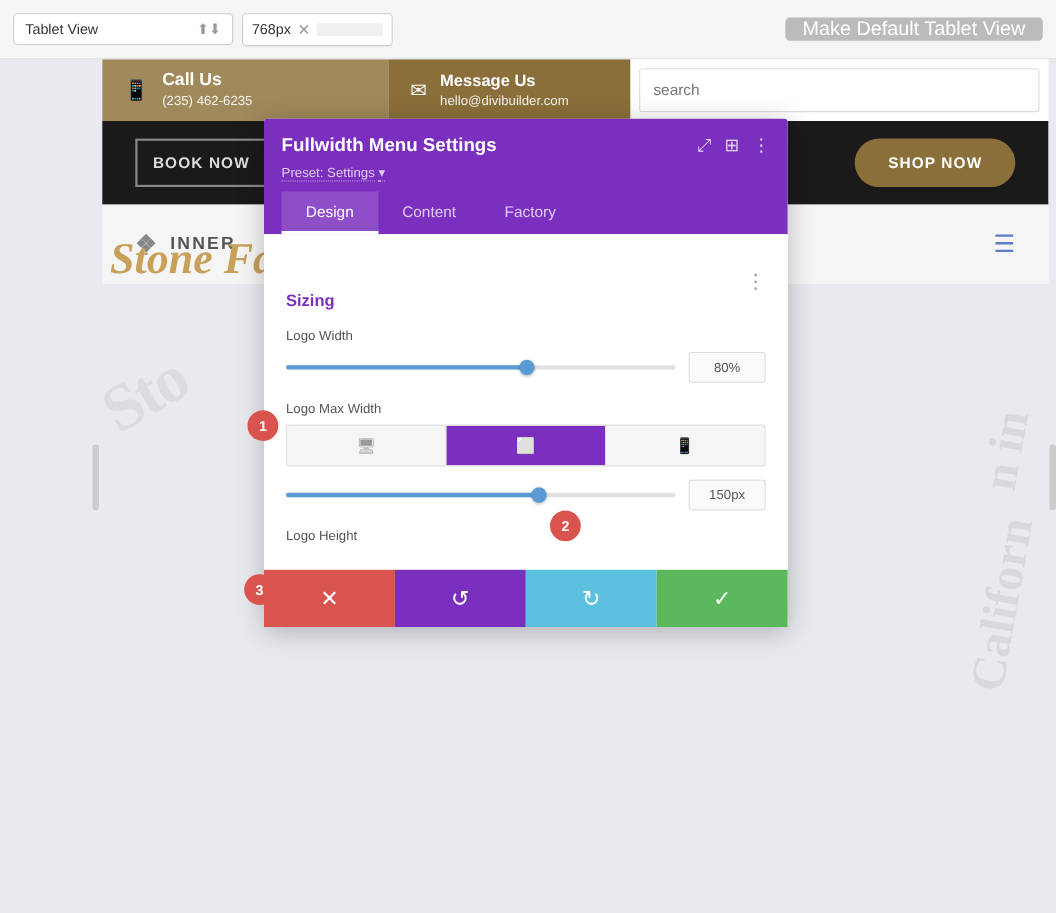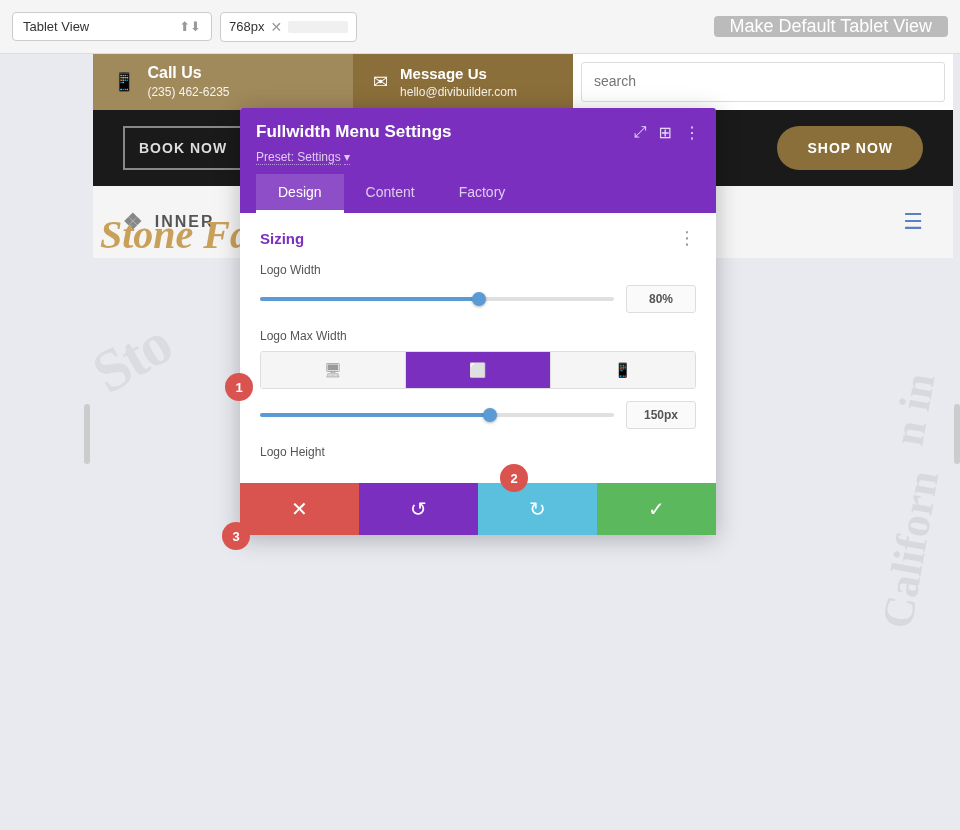--- a/index.html
+++ b/index.html
@@ -293,20 +293,21 @@
     .section-header {
       display: flex;
       align-items: center;
       justify-content: space-between;
       margin-bottom: 16px;
     }
     .section-title {
       color: #7b2fbe;
       font-size: 15px;
       font-weight: 600;
+      margin-top: 36px;
     }
     .section-more {
       color: #999;
       font-size: 18px;
       cursor: pointer;
       line-height: 1;
     }
 
     .field-label {
       font-size: 12px;
@@ -346,21 +347,20 @@
     }
     .slider-value {
       min-width: 70px;
       border: 1px solid #ddd;
       border-radius: 3px;
       padding: 6px 8px;
       font-size: 12px;
       color: #555;
       text-align: center;
       background: #fafafa;
-      font-weight: bold;
     }
 
     
     .device-tabs {
       display: flex;
       border: 1px solid #ddd;
       border-radius: 3px;
       overflow: hidden;
       margin-bottom: 12px;
     }

